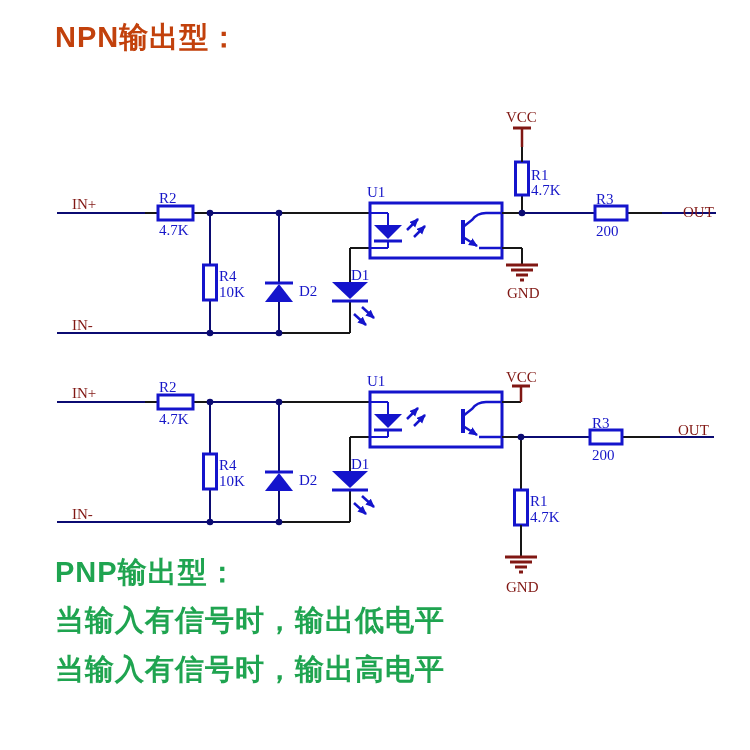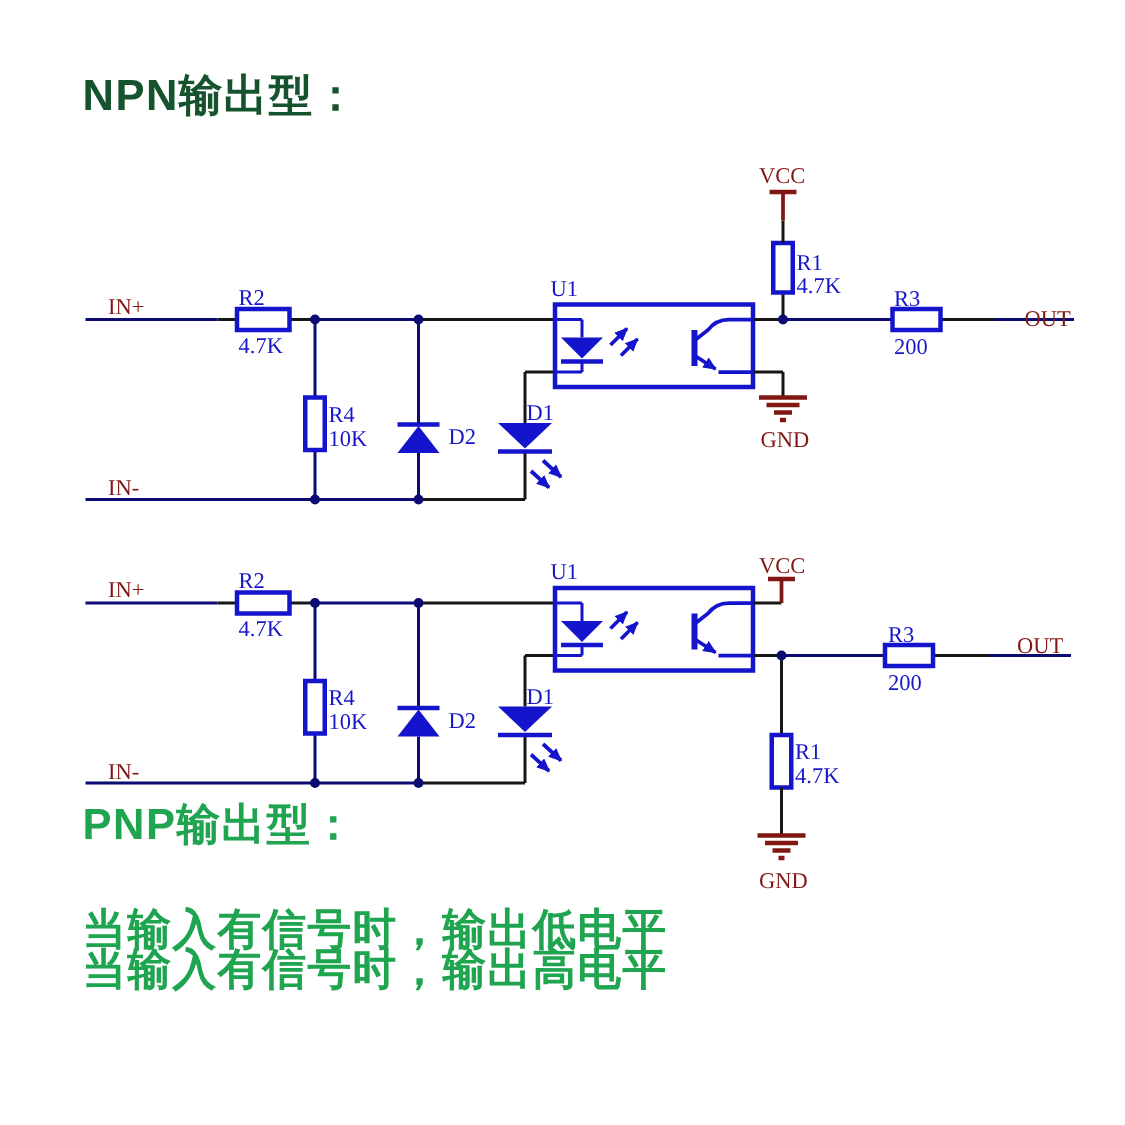--- a/index.html
+++ b/index.html
@@ -1,20 +1,20 @@
 <!DOCTYPE html>
 <html><head>
 <meta charset="utf-8">
 <style>
   html,body{margin:0;padding:0;background:#fff;}
   .stage{position:relative;width:750px;height:750px;background:#fff;overflow:hidden;
          font-family:"Liberation Sans",sans-serif;}
   .cap{position:absolute;left:55px;white-space:nowrap;font-weight:bold;font-size:29px;
        letter-spacing:1px;line-height:1;}
-  .cap.red{color:#14532d;margin-top:27px;}
+  .cap.red{color:#c2410c;}
   .cap.green{color:#1fa450;}
   svg{position:absolute;left:0;top:0;}
   .w  {stroke:#0b0b72;stroke-width:2;}
   .wb {stroke:#161616;stroke-width:2;}
   .c  {stroke:#1414cc;stroke-width:3;fill:#fff;}
   .c2 {stroke:#1414cc;stroke-width:3;}
   .u  {stroke:#1414cc;stroke-width:2;}
   .cf {fill:#1414cc;}
   .ar {stroke:#1414cc;stroke-width:2.5;}
   .tr {stroke:#1414cc;stroke-width:2.5;fill:none;}
@@ -24,23 +24,23 @@
   .lbl{fill:#1616c8;font-family:"Liberation Serif",serif;font-size:15px;}
   .prt{fill:#801713;font-family:"Liberation Serif",serif;font-size:15px;}
 </style>
 </head>
 <body>
 
 <div class="stage">
 
   <div class="cap red" style="top:23px">NPN输出型：</div>
 
-  <div class="cap green" style="top:536px">PNP输出型：</div>
+  <div class="cap green" style="top:558px">PNP输出型：</div>
   <div class="cap green" style="top:606px">当输入有信号时，输出低电平</div>
-  <div class="cap green" style="top:633px">当输入有信号时，输出高电平</div>
+  <div class="cap green" style="top:655px">当输入有信号时，输出高电平</div>
 
   <svg width="750" height="750" viewBox="0 0 750 750">
     <defs>
       <marker id="ah" markerUnits="userSpaceOnUse" markerWidth="10" markerHeight="9" refX="8" refY="4" orient="auto">
         <path d="M0,0 L9,4 L0,8 Z" fill="#1414cc"></path>
       </marker>
     </defs>
 
     <g transform="translate(0,213)">
 

